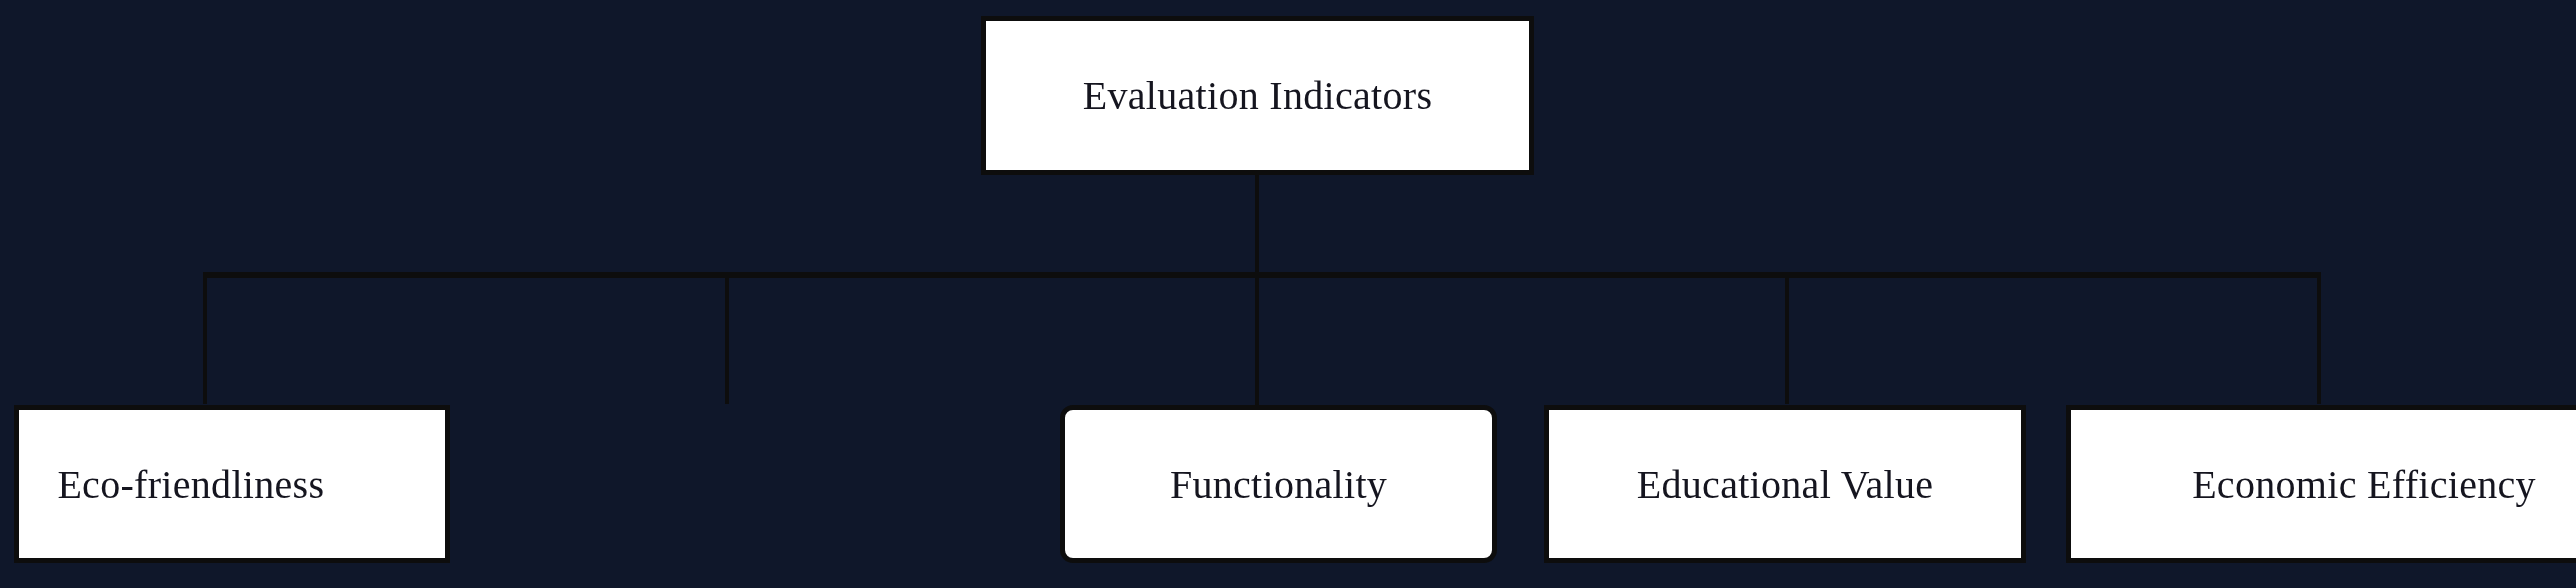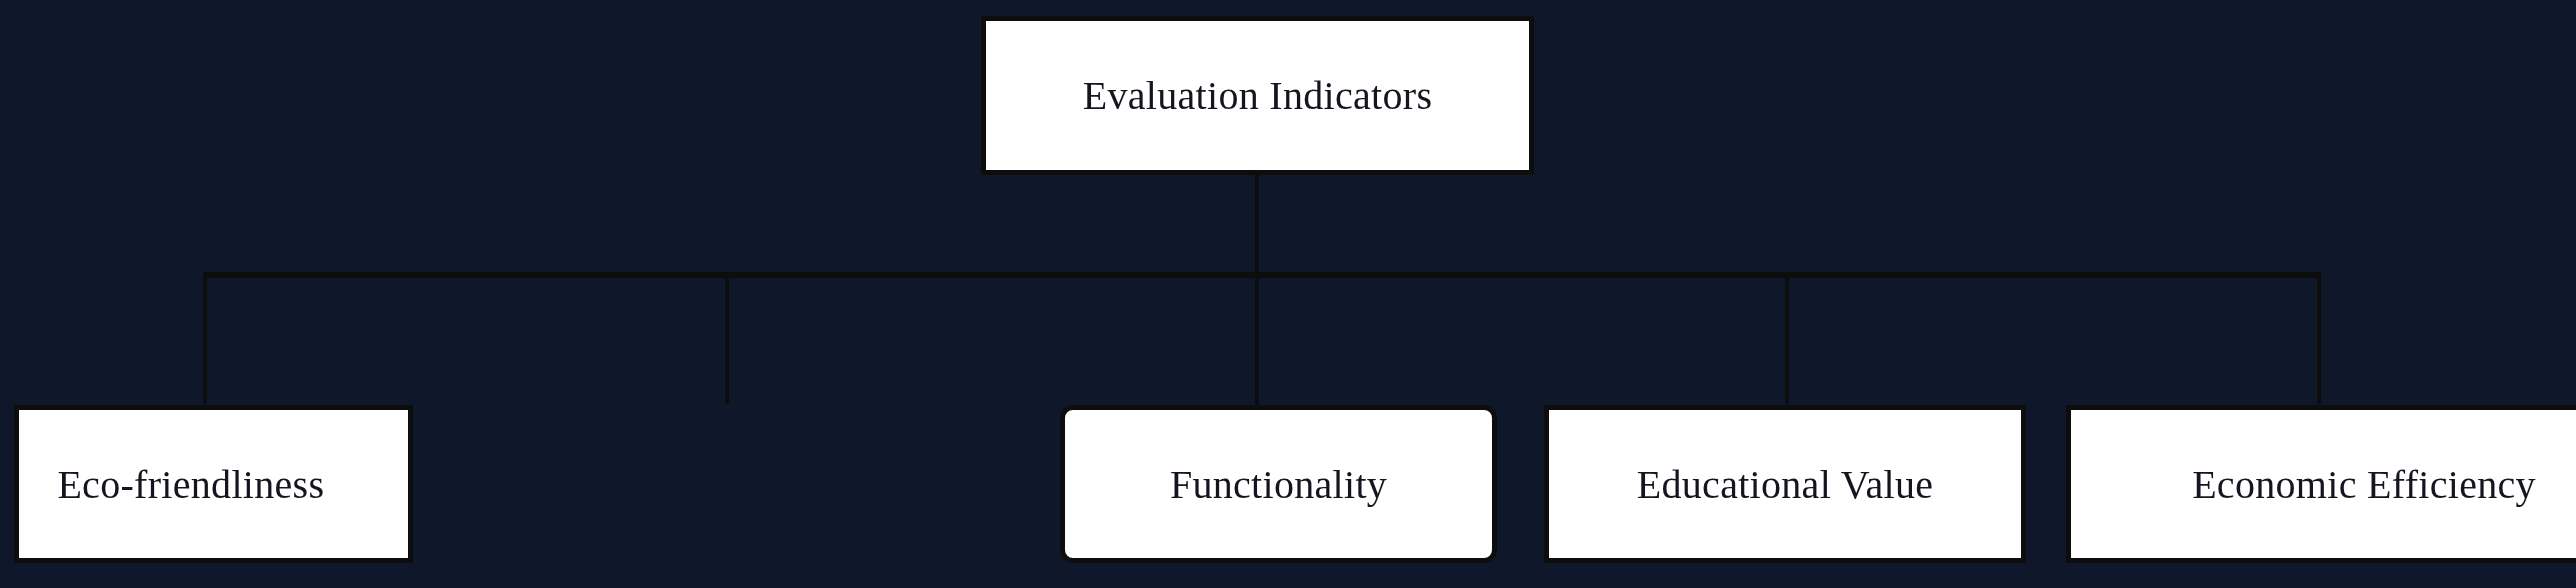--- a/index.html
+++ b/index.html
@@ -33,21 +33,21 @@
     top: 16.3px;
     width: 553px;
     height: 159px;
   }
   .child-node {
     top: 405px;
     height: 158px;
   }
   .box-eco {
     left: 14.4px;
-    width: 399px;
+    width: 436px;
     justify-content: flex-start;
     padding-left: 38px;
   }
   .box-safety     { left: 552px;  width: 422px; }
   .box-func       { left: 1060px; width: 437px; border-radius: 13px; }
   .box-edu        { left: 1544px; width: 482px; }
   .box-econ       { left: 2066px; width: 596px; }
 
   .line {
     position: absolute;

